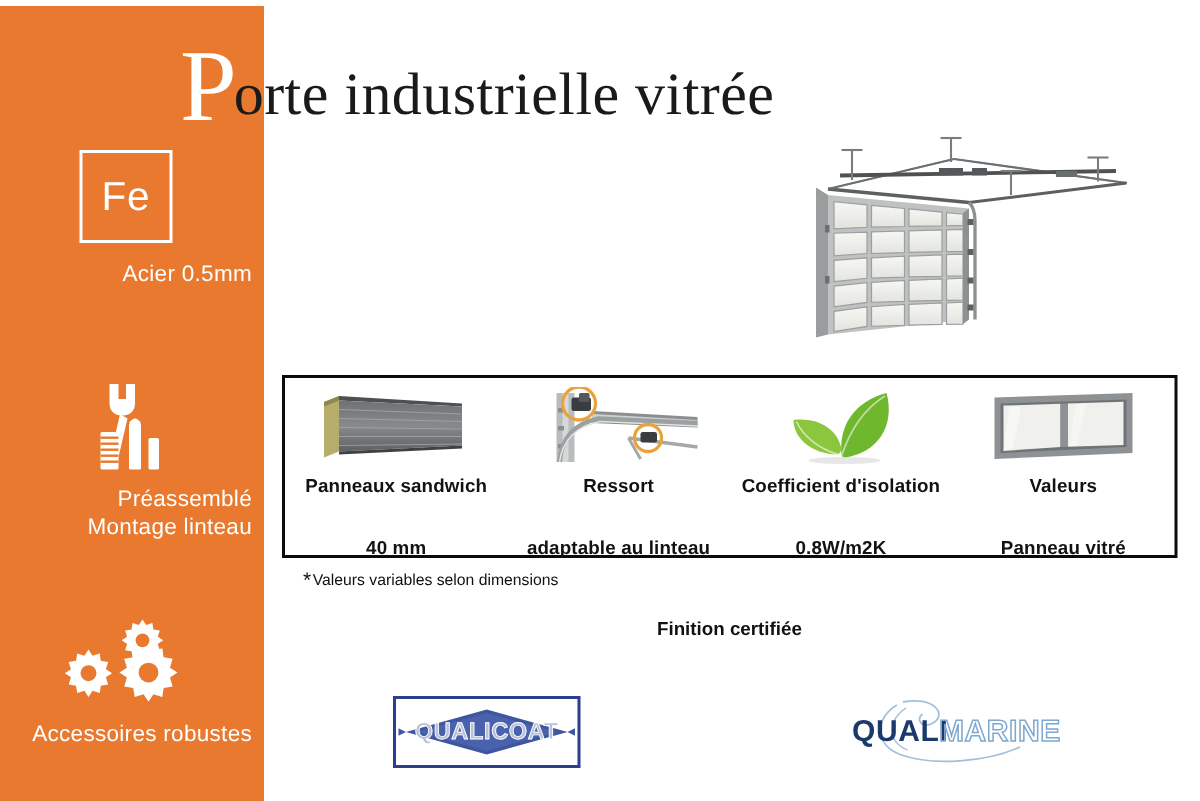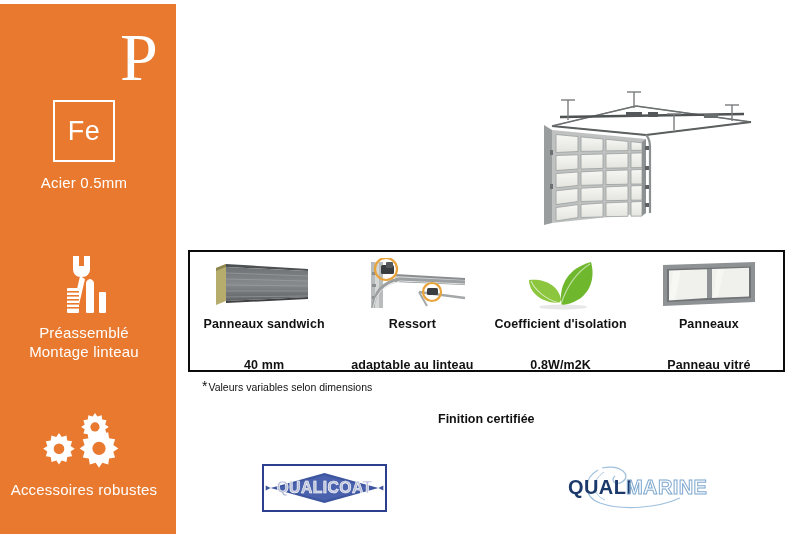--- a/index.html
+++ b/index.html
@@ -8,21 +8,21 @@
     font-family:"Liberation Sans", sans-serif;
     background:#ffffff;
   }
   #page{position:absolute;inset:0;background:#ffffff;}
 
   
   .sidebar{
     position:absolute;left:0;top:4px;width:176px;height:530px;
     background:#e8792e;
   }
-  .side-block{position:absolute;left:0;width:168px;text-align:center;color:#ffffff;}
+  .side-block{position:absolute;left:0;width:168px;text-align:right;color:#ffffff;}
   .side-label{
     font-size:15px;letter-spacing:.2px;color:#ffffff;line-height:19px;
     font-family:"Liberation Sans", sans-serif;
   }
 
   
   .fe-box{
     width:62px;height:62px;border:2px solid #ffffff;margin:0 auto 11px auto;
     display:flex;align-items:center;justify-content:center;
     box-sizing:border-box;
@@ -153,20 +153,21 @@
             </g>
           </g>
         </svg>
       </div>
       <div class="side-label">Accessoires robustes</div>
     </div>
   </div>
 
   <div class="title-row">
     <span class="title-cap">P</span>
+    <span class="title-rest">orte industrielle vitrée</span>
   </div>
 
   <div class="hero">
     <svg width="248" height="142" viewBox="0 0 248 142" aria-hidden="true">
       <defs>
         <linearGradient id="panelG" x1="0" y1="0" x2="0" y2="1">
           <stop offset="0" stop-color="#f6f6f3"></stop>
           <stop offset="1" stop-color="#e4e4df"></stop>
         </linearGradient>
       </defs>
@@ -344,21 +345,21 @@
           <path d="M12 12.4 L50 11.2 L50 40 L12 42.6 Z" fill="#f0f0ec"></path>
 
           <path d="M50 11.2 L55 11 L55 39.9 L50 40 Z" fill="#8e9294"></path>
 
           <path d="M55 11 L92 9.8 L92 38.6 L55 39.9 Z" fill="#f0f0ec"></path>
 
           <path d="M16 13 L24 12.8 L18 41.5 L12 42 Z" fill="#ffffff" opacity="0.45"></path>
           <path d="M60 11.5 L67 11.2 L61 39 L56 39.5 Z" fill="#ffffff" opacity="0.4"></path>
         </svg>
       </div>
-      <div class="feat-t1">Panneaux</div>
+      <div class="feat-t1">Valeurs</div>
       <div class="feat-t2">Panneau vitré</div>
     </div>
   </div>
 
   <div class="footnote">
     <span class="star">*</span>
     <span>Valeurs variables selon dimensions</span>
   </div>
 
   <div class="certif">Finition certifiée</div>

